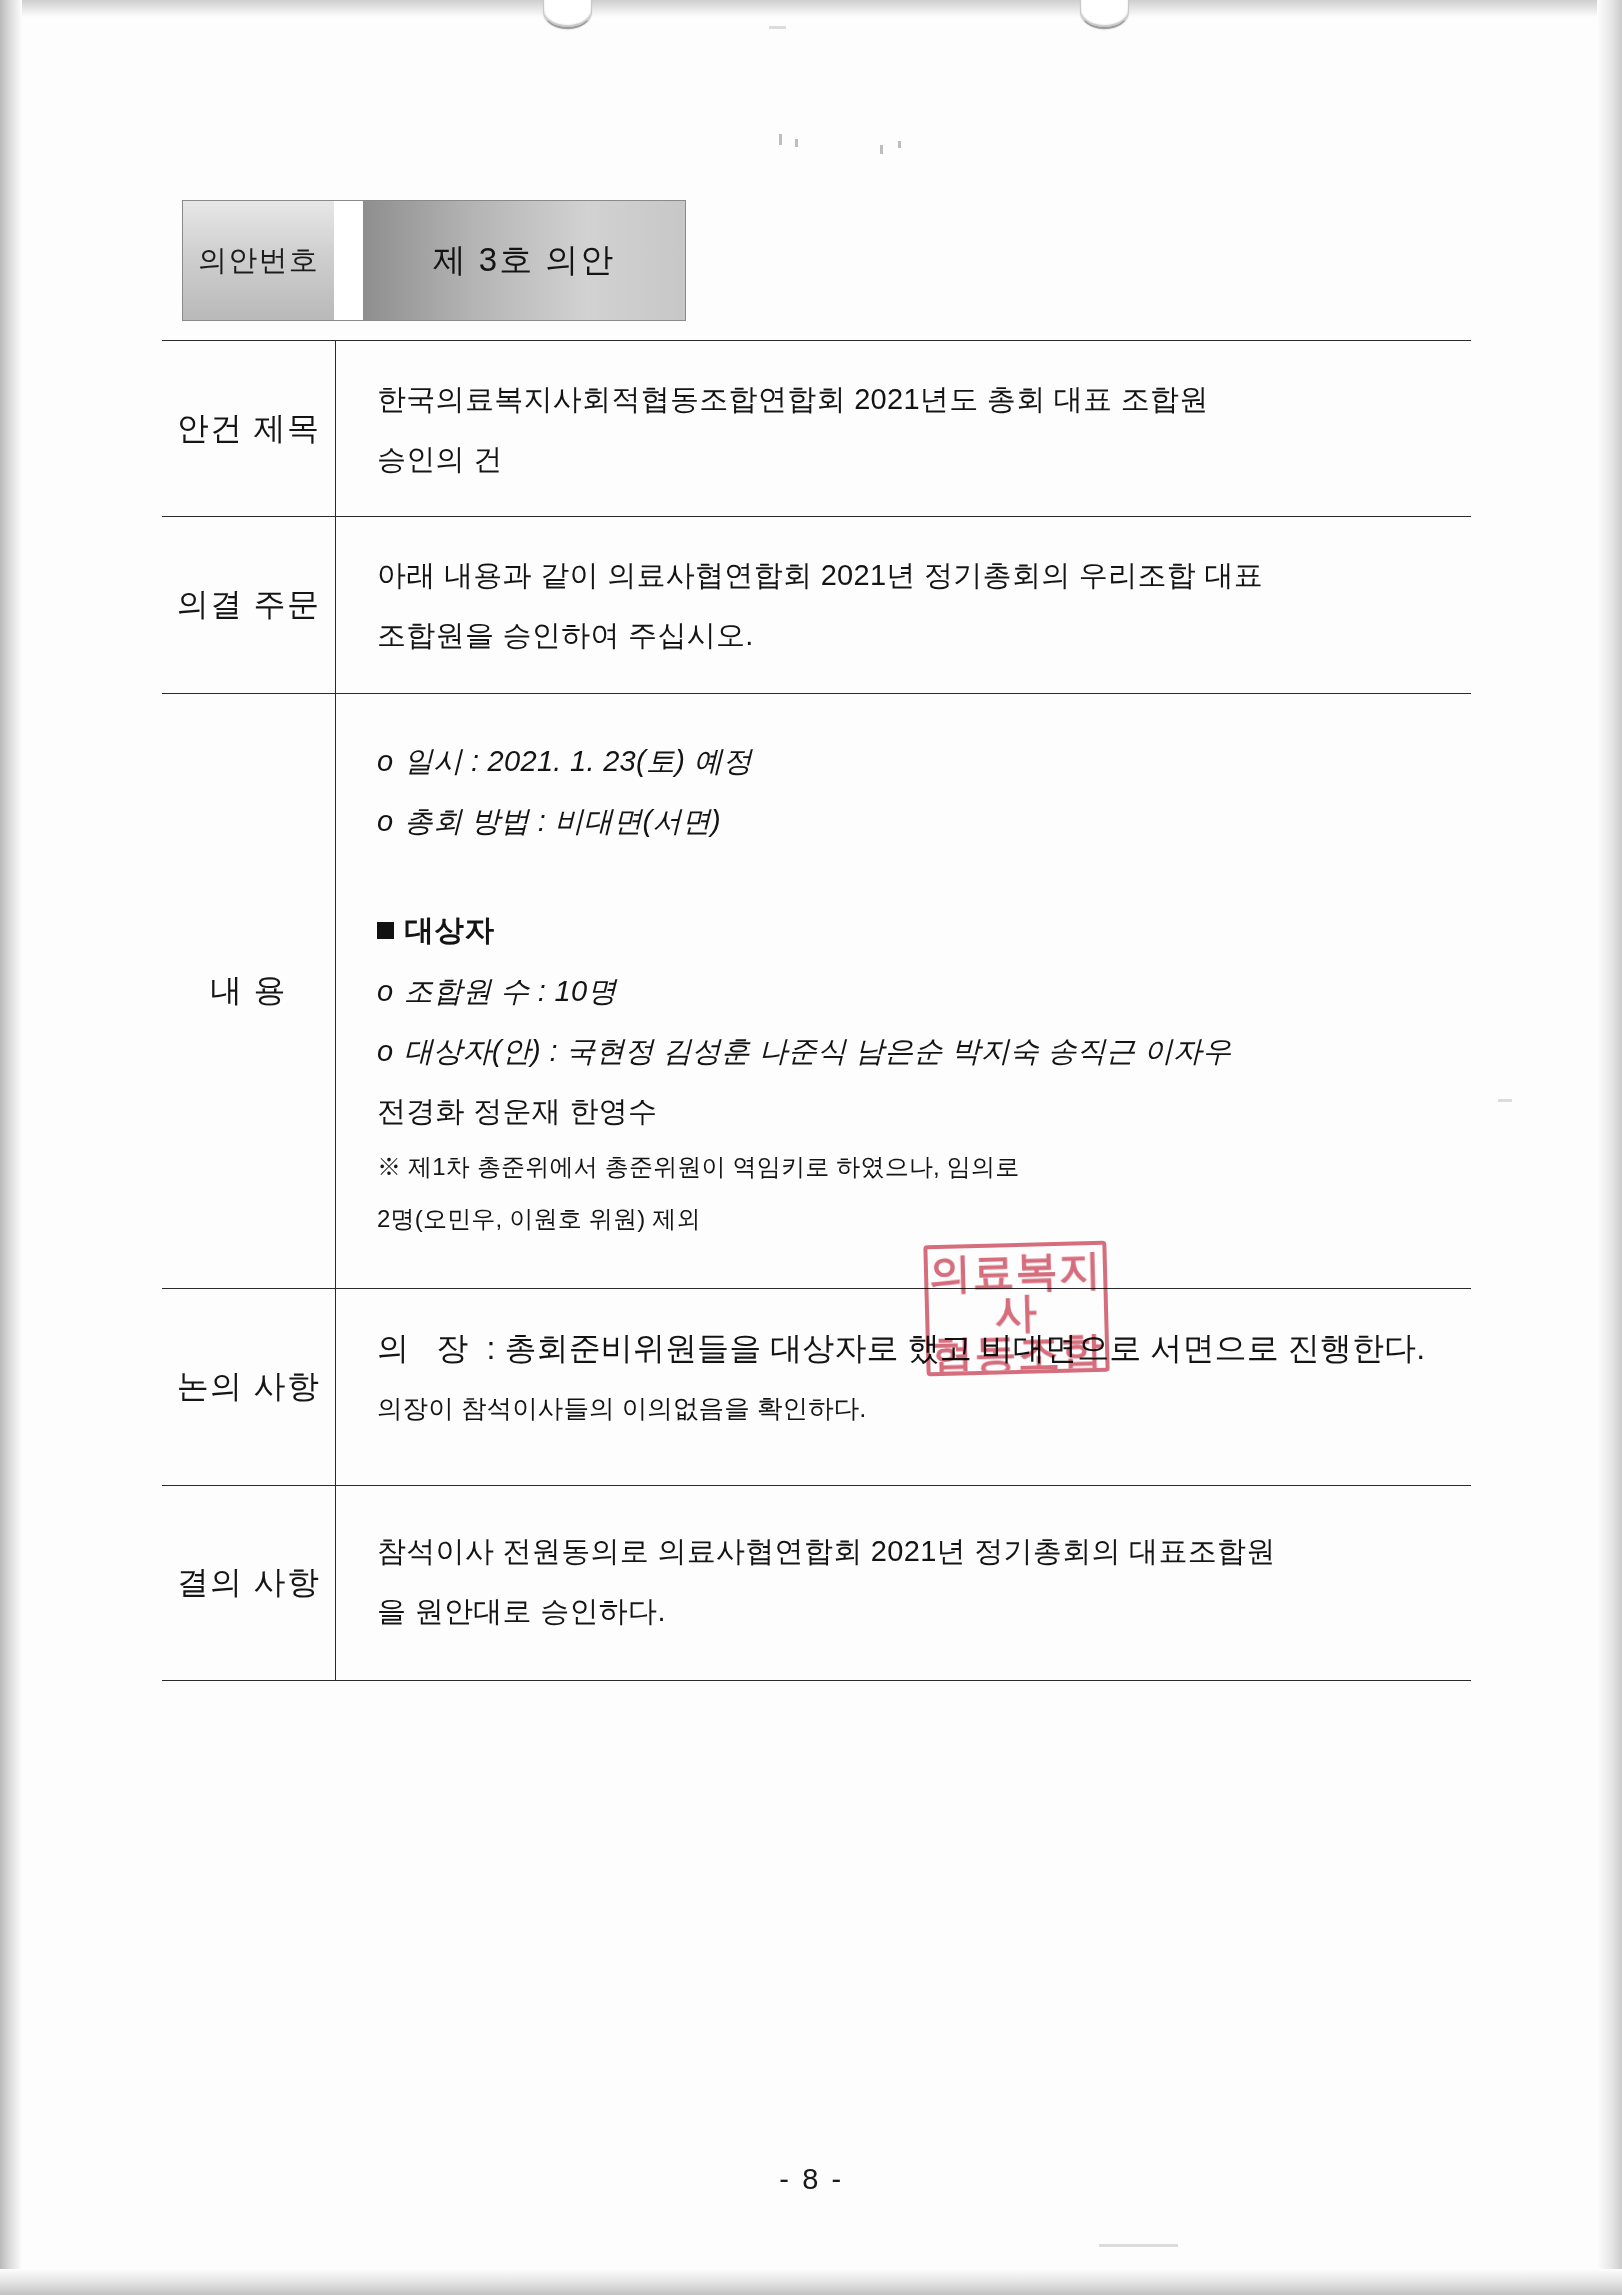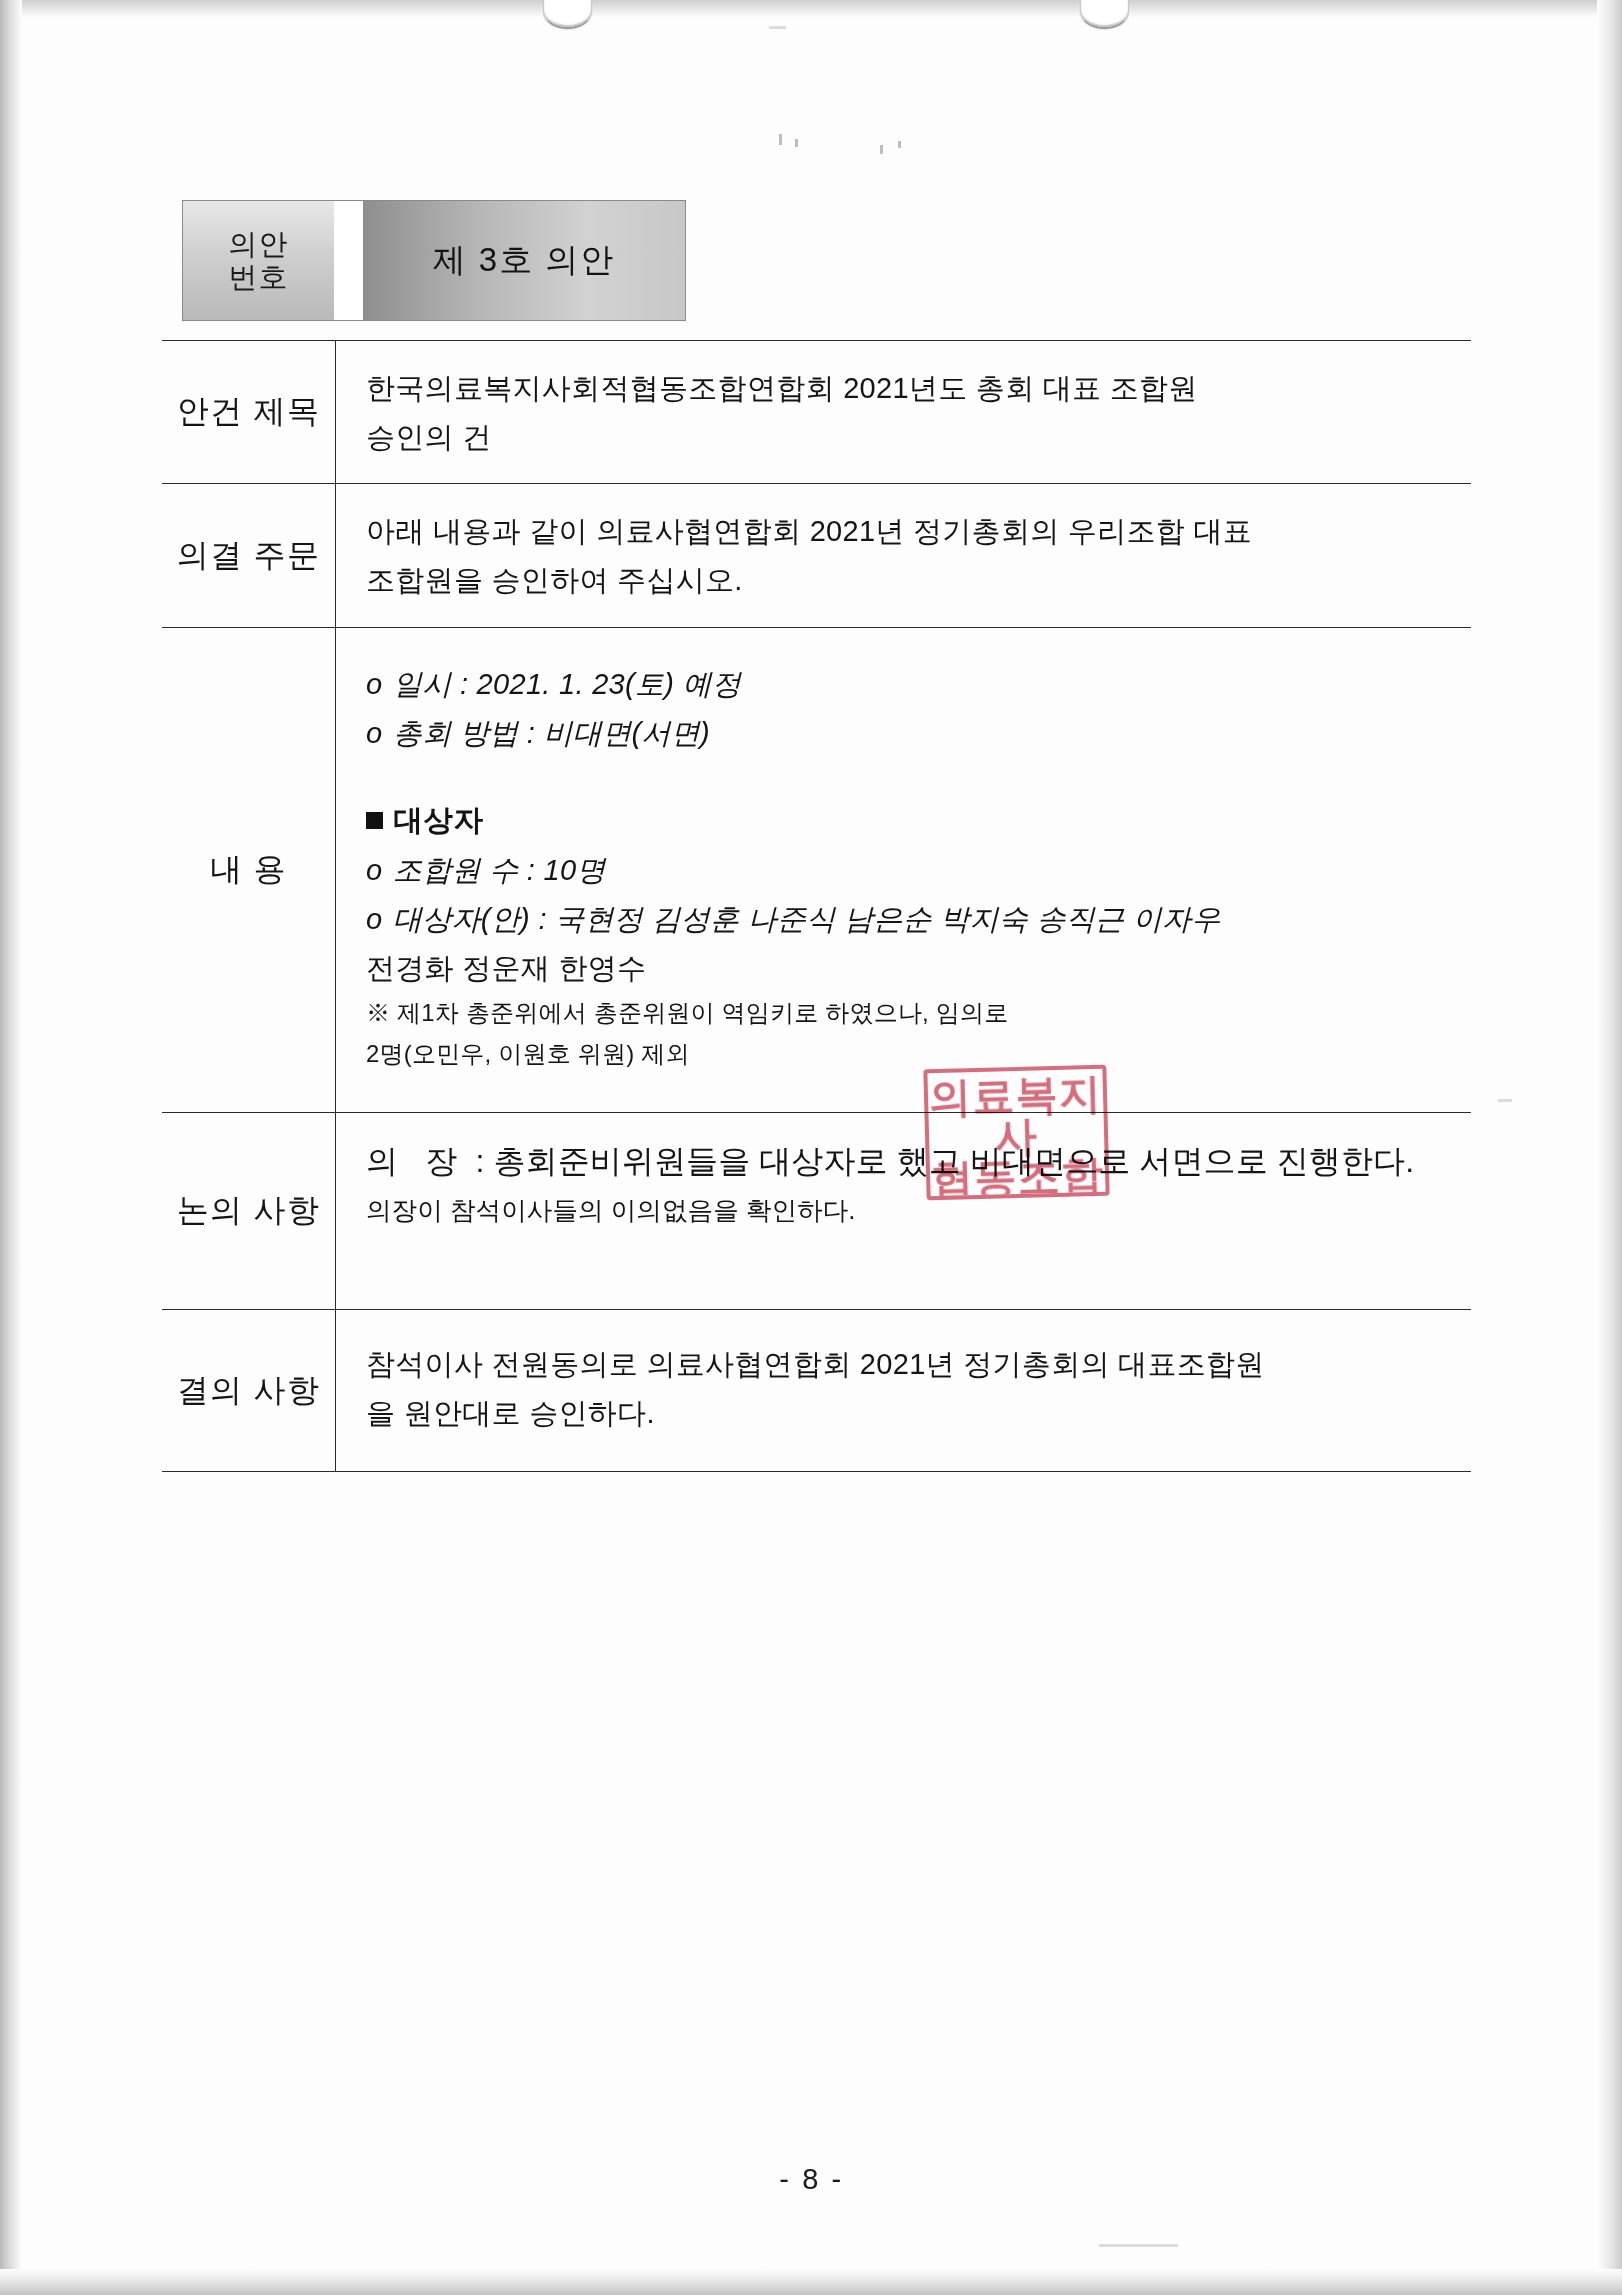--- a/index.html
+++ b/index.html
@@ -69,21 +69,21 @@
     width: 504px;
     height: 121px;
     display: flex;
     border: 1.3px solid #8a8a8a;
     box-sizing: border-box;
   }
   .tag-left {
     width: 151px;
     background: linear-gradient(to bottom, #e7e7e7 0%, #cfcfcf 45%, #b9b9b9 100%);
     display: flex;
-    flex-direction: column;
+    flex-direction: row;
     align-items: center;
     justify-content: center;
     line-height: 1.12;
     font-size: 29px;
     letter-spacing: 1.3px;
     color: #1b1b1b;
   }
   .tag-sep {
     width: 29px;
     background: #ffffff;
@@ -129,21 +129,21 @@
   .cell-body {
     flex: 1;
     border-left: 1.3px solid #2a2a2a;
     padding: 19.6px 15.7px 19.6px 25px;
     box-sizing: border-box;
     font-size: 29px;
     line-height: 1.52;
     color: #141414;
     letter-spacing: 0.3px;
   }
-  .cell-body p { margin: 5px; }
+  .cell-body p { margin: 16px; }
 
   .content-block { padding-top: 29px; padding-bottom: 34px; }
   .blk-head {
     font-size: 29.4px;
     font-weight: bold;
     margin: 0 0 10.5px 9.2px;
     letter-spacing: 0.7px;
   }
   .sq {
     display: inline-block;

